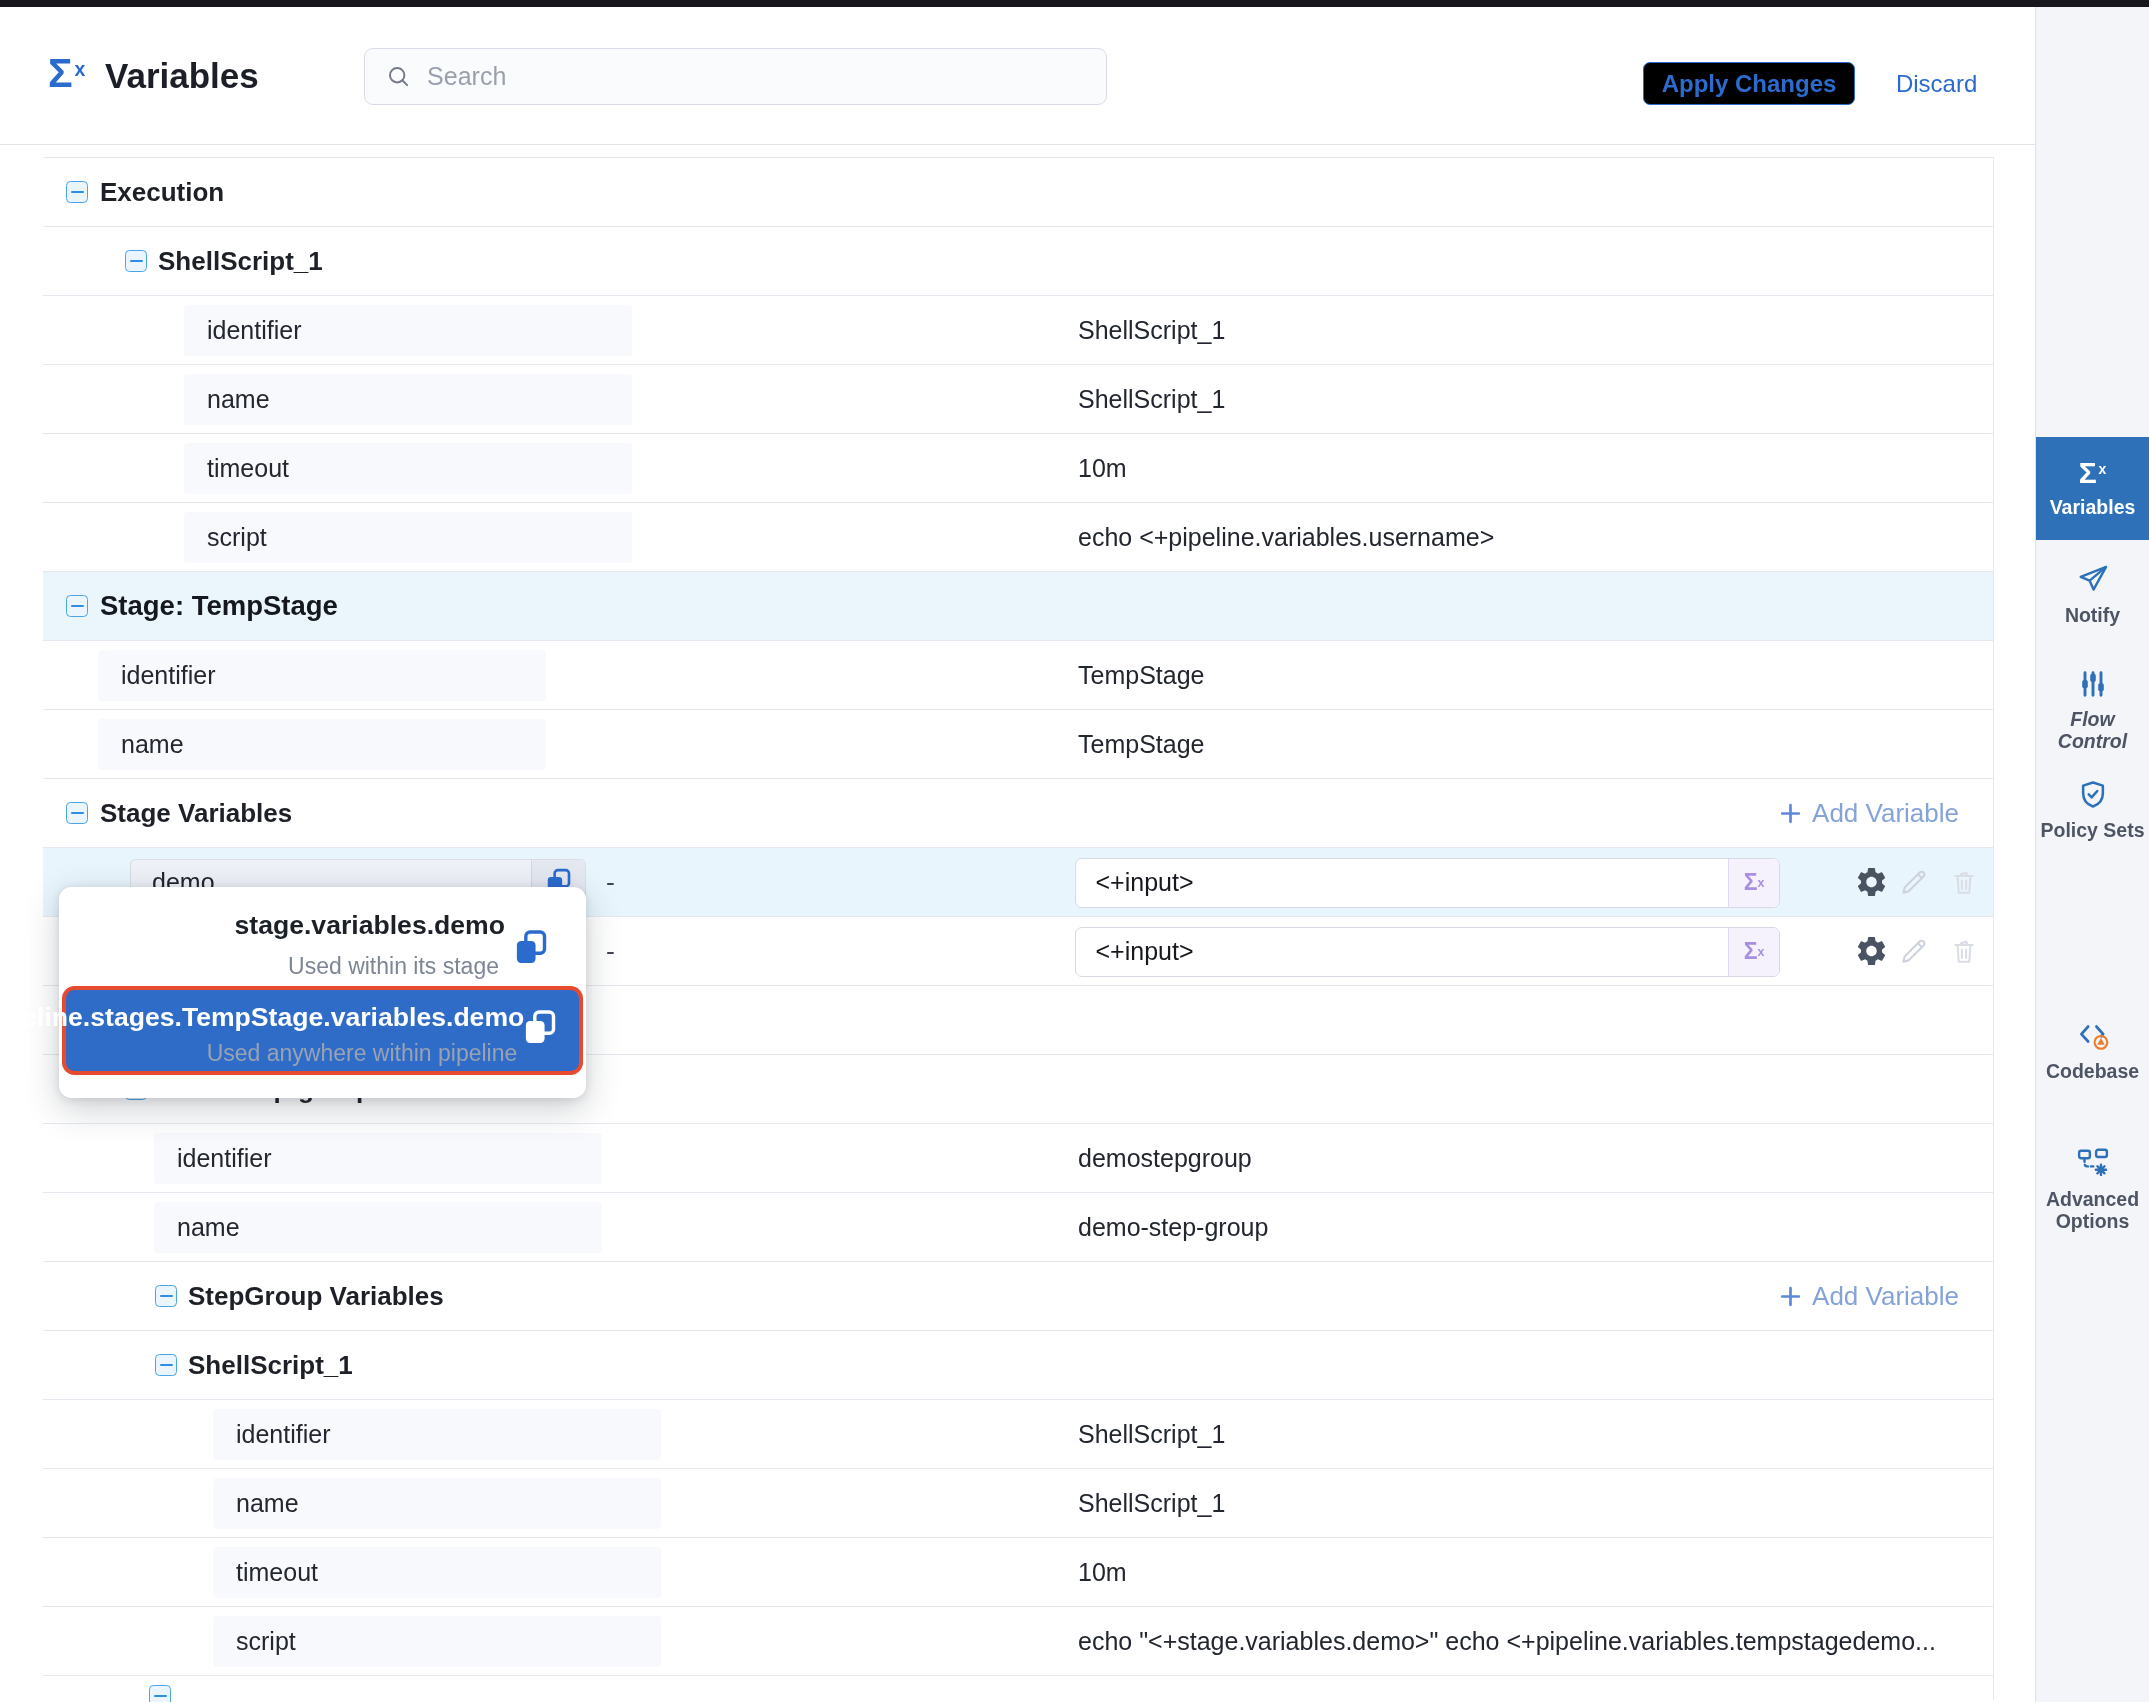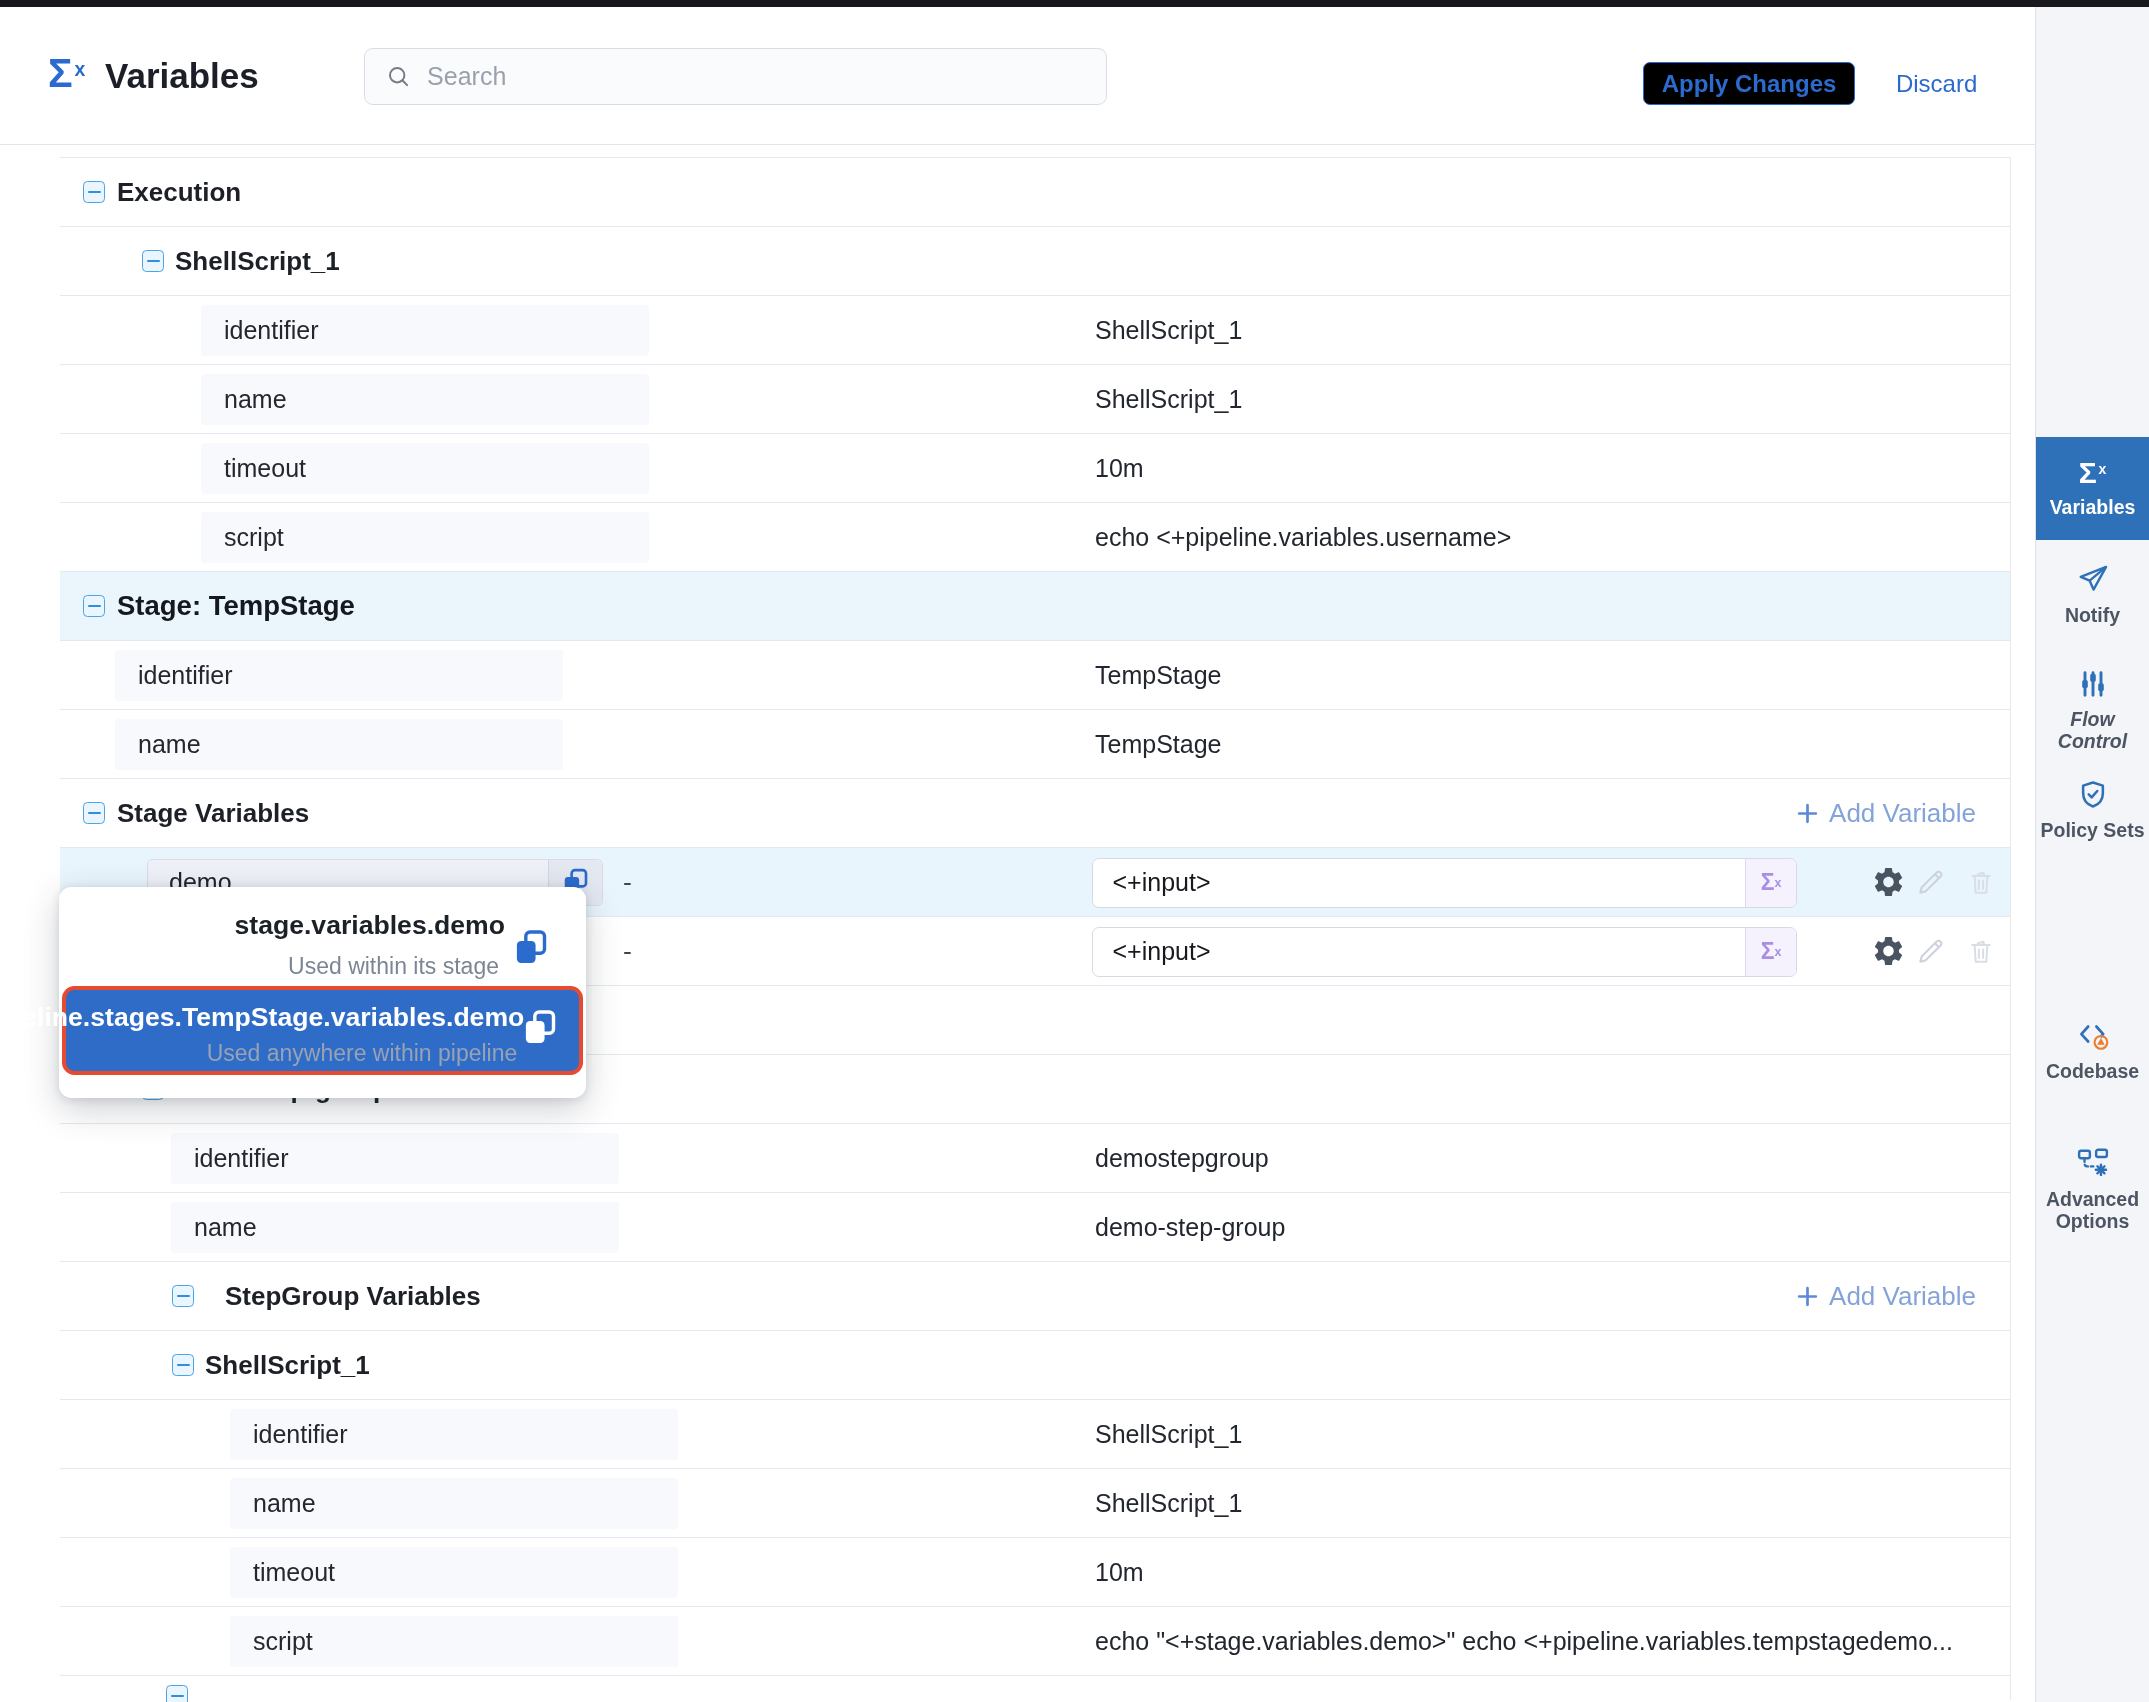--- a/index.html
+++ b/index.html
@@ -24,21 +24,21 @@
   #searchbox svg{margin-left:19.5px;flex:0 0 auto;}
   #searchbox input{flex:1;border:none;outline:none;background:transparent;font-size:25px;
     color:#333a45;padding:0 16px;font-family:inherit;}
   #searchbox input::placeholder{color:#9aa1ad;}
   #apply-btn{position:absolute;left:1643px;top:55px;width:212px;height:43px;background:#000000;
     border:1.8px solid #2b6bce;border-radius:7px;color:#2b6bce;font-size:24px;font-weight:600;
     font-family:inherit;cursor:pointer;}
   #discard-btn{position:absolute;left:1887px;top:55px;height:43px;background:none;border:none;
     color:#2b6bce;font-size:24px;font-weight:500;font-family:inherit;cursor:pointer;padding:0 8.9px;}
   
-  #table{position:absolute;left:60px;top:157px;width:1950px;border-top:0.9px solid #e6e8ef;
+  #table{position:absolute;left:43px;top:157px;width:1950px;border-top:0.9px solid #e6e8ef;
     border-right:0.9px solid #e6e8ef;z-index:1;}
   .row{position:relative;height:69px;border-bottom:0.9px solid #e6e8ef;box-sizing:border-box;background:#fff;}
   .row.stage-row{background:#eaf6fb;}
   .row.hl{background:#e9f5fc;}
   .row.partial-row{height:24px;border-bottom:none;}
   .minus{position:absolute;width:22px;height:22px;border:1.3px solid #4aa5e8;border-radius:4.4px;
     background:#eaf5fe;box-sizing:border-box;cursor:pointer;}
   .minus::after{content:"";position:absolute;left:3.5px;right:3.5px;top:50%;height:2.2px;margin-top:-1.3px;
     background:#2d8fe3;border-radius:0.9px;}
   .sec-label{position:absolute;top:0;bottom:0;display:flex;align-items:center;
@@ -237,21 +237,21 @@
       <span class="val">demostepgroup</span>
     </div>
     <div class="row">
       <div class="pill" style="left: 111px;">
         <span>name</span>
       </div>
       <span class="val">demo-step-group</span>
     </div>
     <div class="row">
       <span class="minus" style="left: 112px; top: 23px;"></span>
-      <span class="sec-label" style="left: 145px; margin-left: 20px;">StepGroup Variables</span>
+      <span class="sec-label" style="left: 145px;">StepGroup Variables</span>
       <button class="addvar">
         <span style="line-height: 0;"><svg width="25" height="25" viewBox="0 0 24 24" fill="none" stroke="#5e89da" stroke-width="2.6" stroke-linecap="round">
             <path d="M12 4v16M4 12h16"></path>
           </svg></span>
         <span>Add Variable</span>
       </button>
     </div>
     <div class="row">
       <span class="minus" style="left: 112px; top: 23px;"></span>
       <span class="sec-label" style="left: 145px;">ShellScript_1</span>

